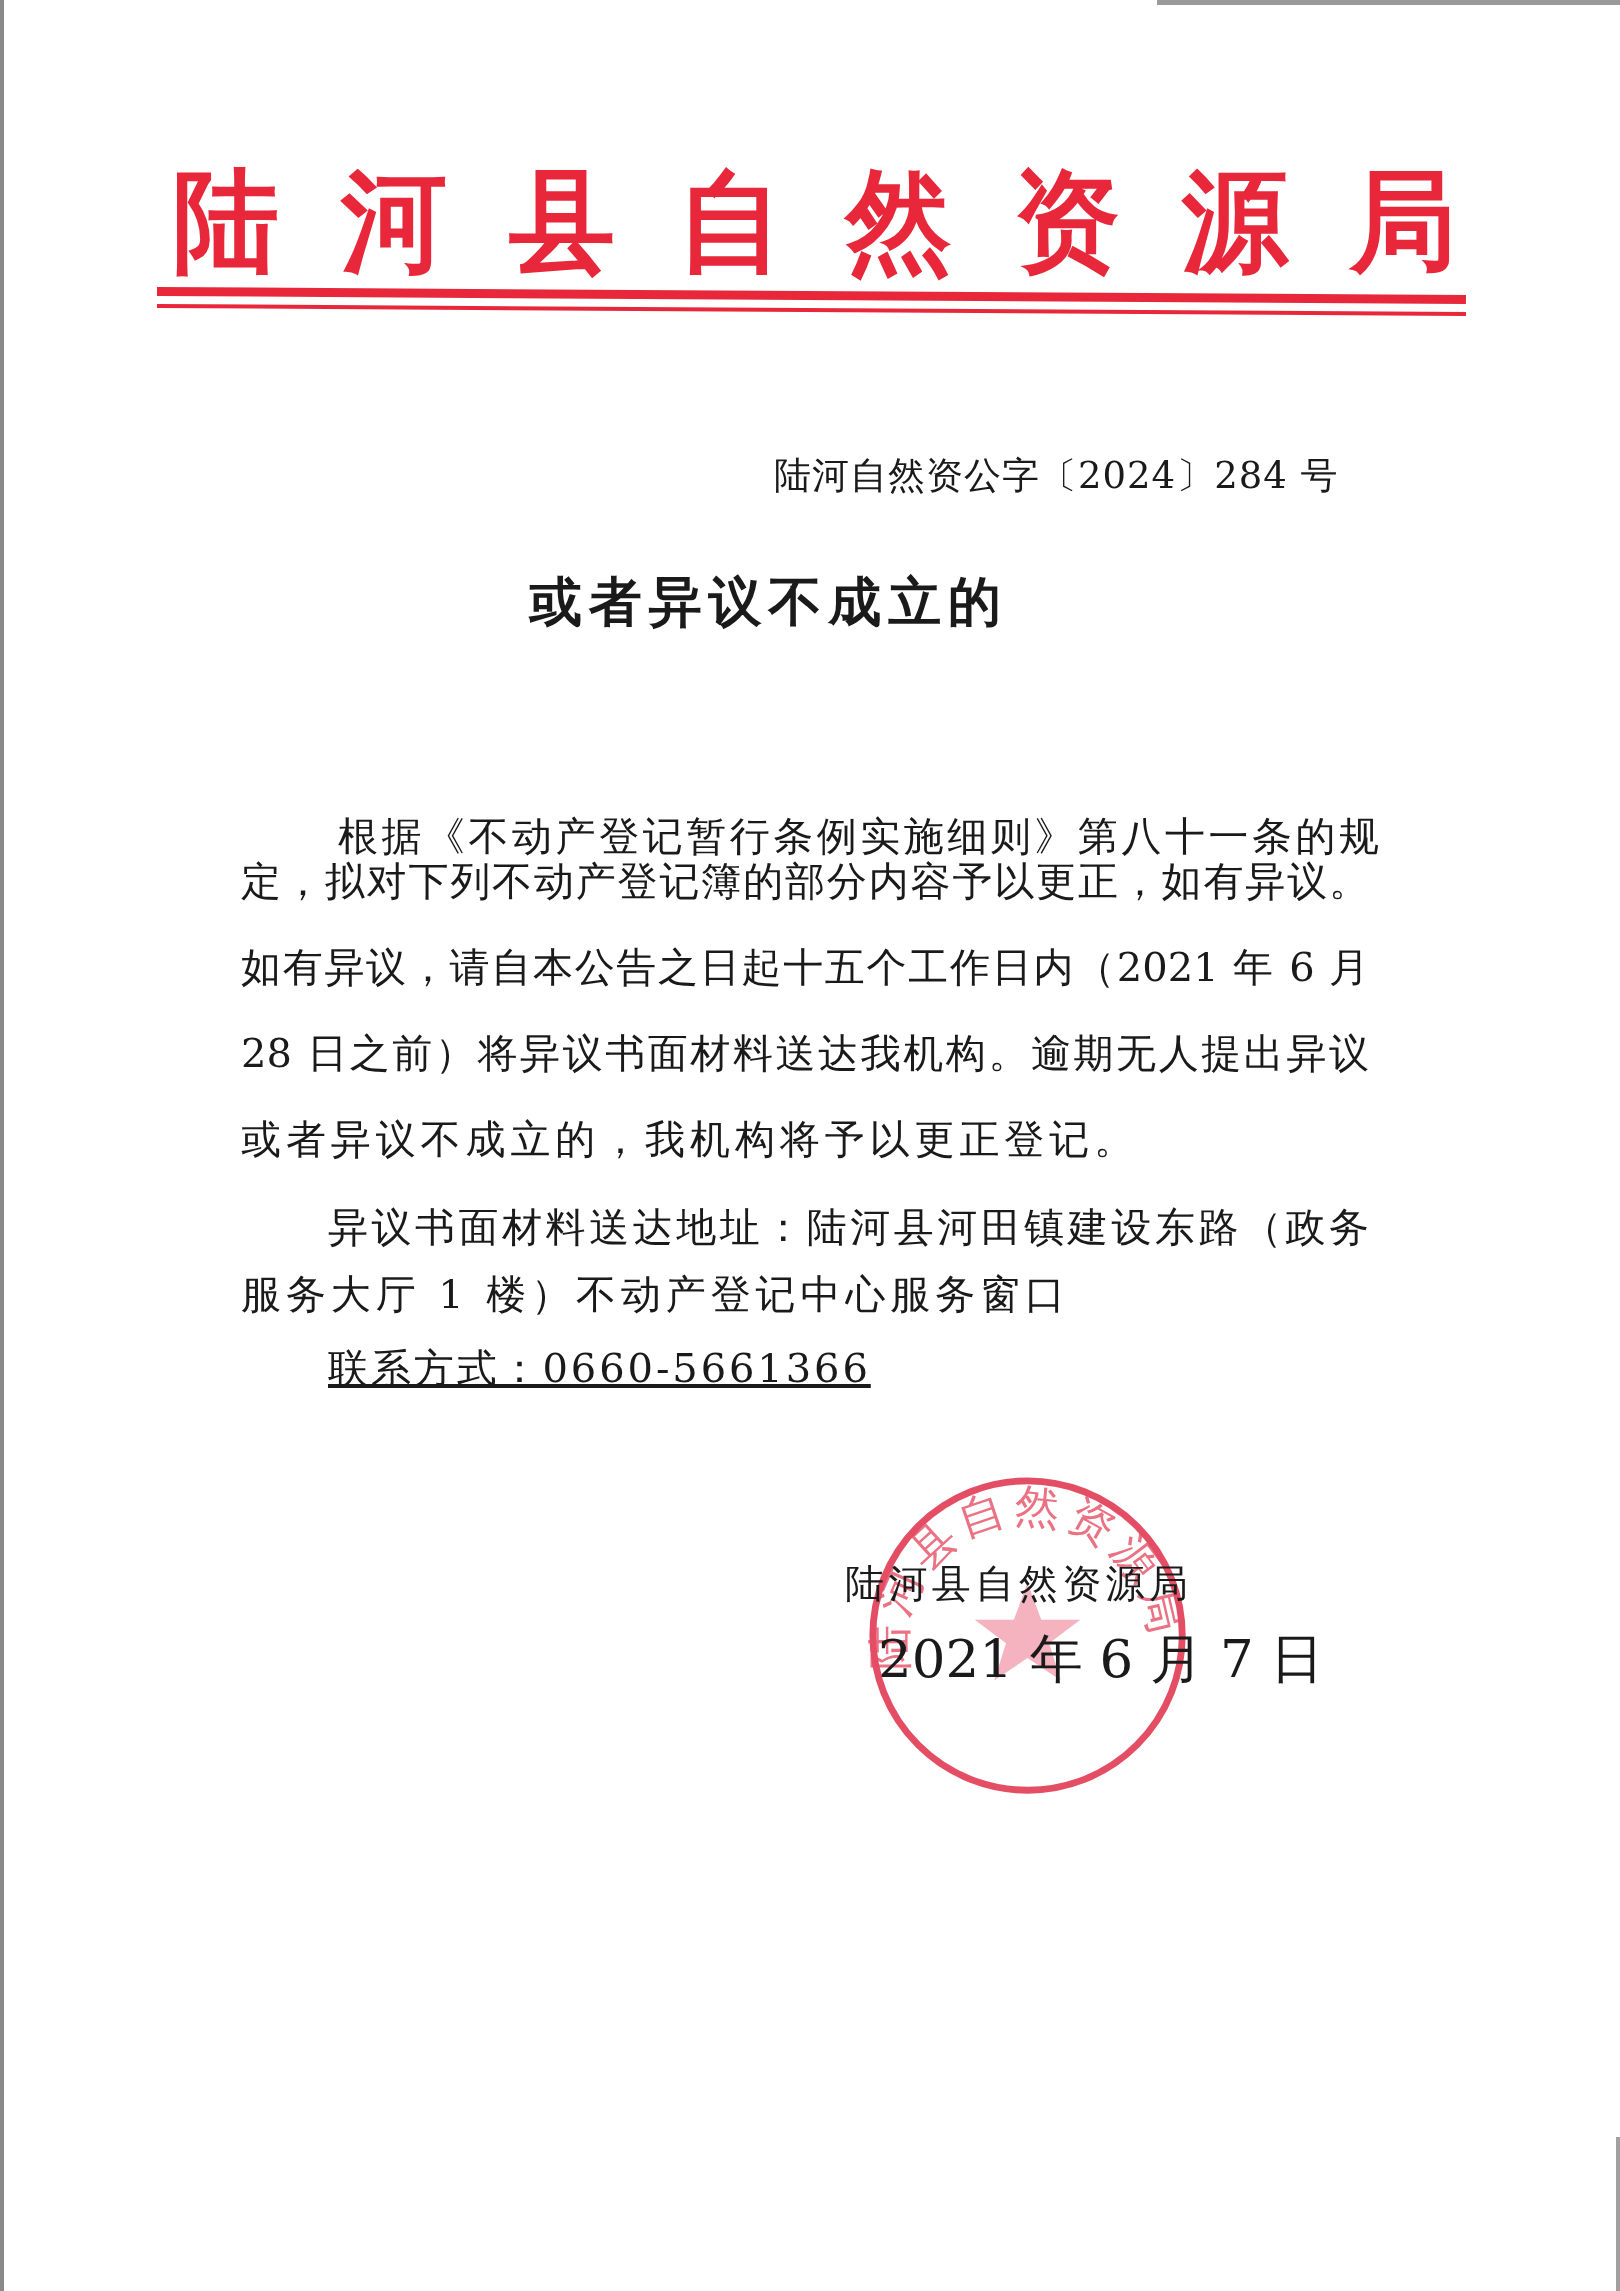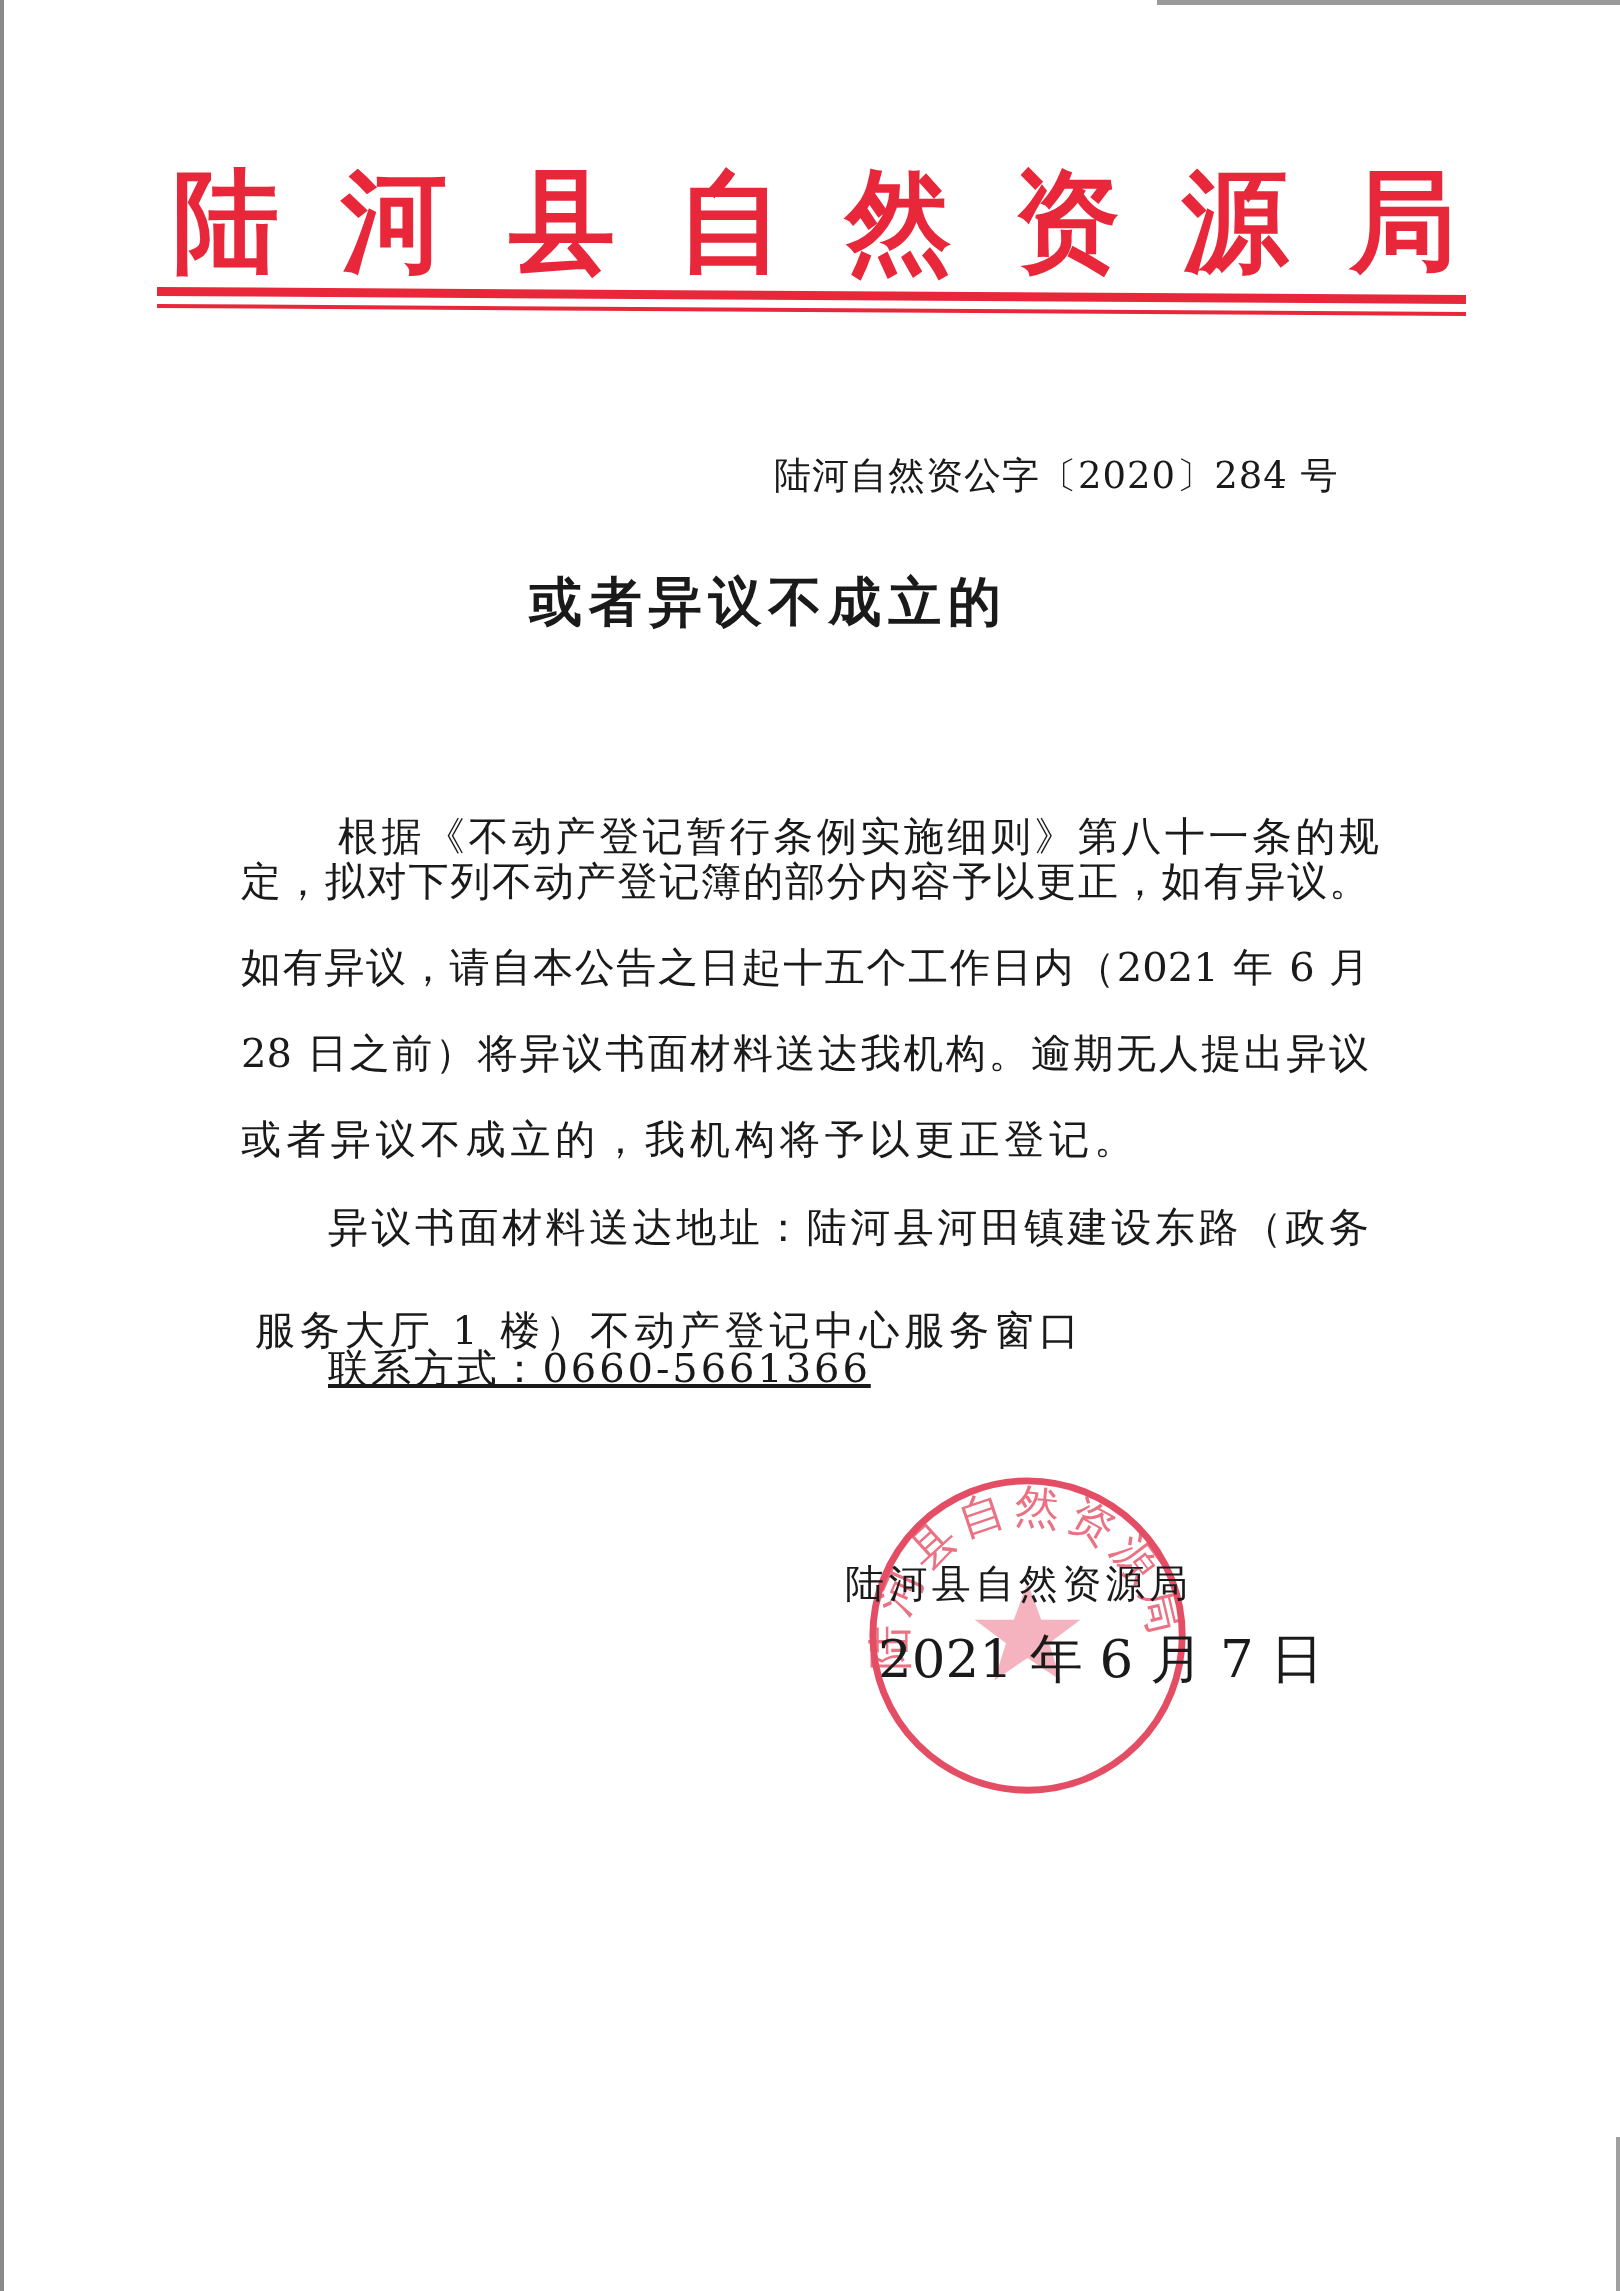--- a/index.html
+++ b/index.html
@@ -72,31 +72,31 @@
   <span class="mh-char">县</span>
   <span class="mh-char">自</span>
   <span class="mh-char">然</span>
   <span class="mh-char">资</span>
   <span class="mh-char">源</span>
   <span class="mh-char">局</span>
 </div>
 <div class="rule-thick"></div>
 <div class="rule-thin"></div>
 
-<div class="doc-number">陆河自然资公字〔2020〕284 号</div>
+<div class="doc-number">陆河自然资公字〔2024〕284 号</div>
 <div class="doc-title">或者异议不成立的</div>
 
 <div class="line" style="left:338px; top:771px; width:1041px;margin-top:40px;">根据《不动产登记暂行条例实施细则》第八十一条的规</div>
 <div class="line" style="left:241px; top:856px; width:1128px;">定，拟对下列不动产登记簿的部分内容予以更正，如有异议。</div>
 <div class="line" style="left:241px; top:942px; width:1128px;">如有异议，请自本公告之日起十五个工作日内（2021 年 6 月</div>
 <div class="line" style="left:241px; top:1028px; width:1128px;">28 日之前）将异议书面材料送达我机构。逾期无人提出异议</div>
 <div class="line last" style="left:241px; top:1114px; width:882px;">或者异议不成立的，我机构将予以更正登记。</div>
 
 <div class="line" style="left:328px; top:1202px; width:1041px;">异议书面材料送达地址：陆河县河田镇建设东路（政务</div>
-<div class="line last" style="left:255px; top:1269px; width:804px;margin-top:36px;">服务大厅 1 楼）不动产登记中心服务窗口</div>
+<div class="line last" style="left:241px; top:1269px; width:804px;">服务大厅 1 楼）不动产登记中心服务窗口</div>
 
 <div class="line last" style="left:328px; top:1343px; width:490px; letter-spacing:2.9px;text-decoration:underline;">联系方式：0660-5661366</div>
 
 <svg class="stamp" viewBox="0 0 340 335">
   <circle cx="168" cy="166" r="158" fill="none" stroke="#e0304a" stroke-width="7"></circle>
   <g>
     <polygon points="168,112 182,150 222,150 190,174 202,212 168,189 134,212 146,174 114,150 154,150" fill="#ee8899" opacity="0.75"></polygon>
   </g>
   <defs>
     <path id="seal-arc" d="M 48 210 A 125 125 0 1 1 288 210"></path>

